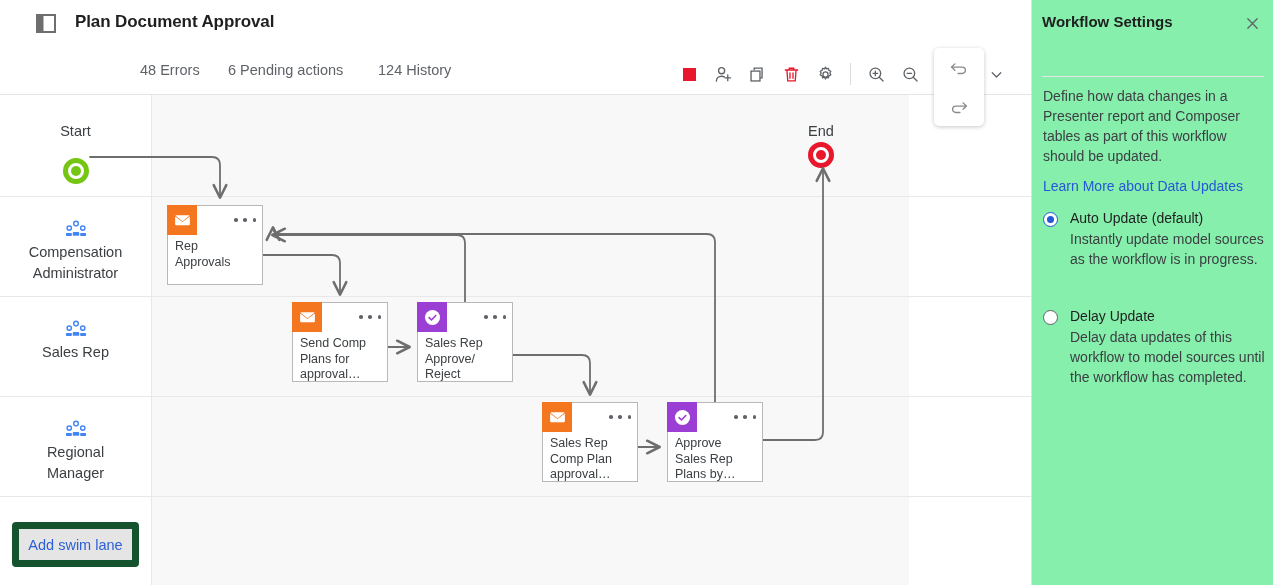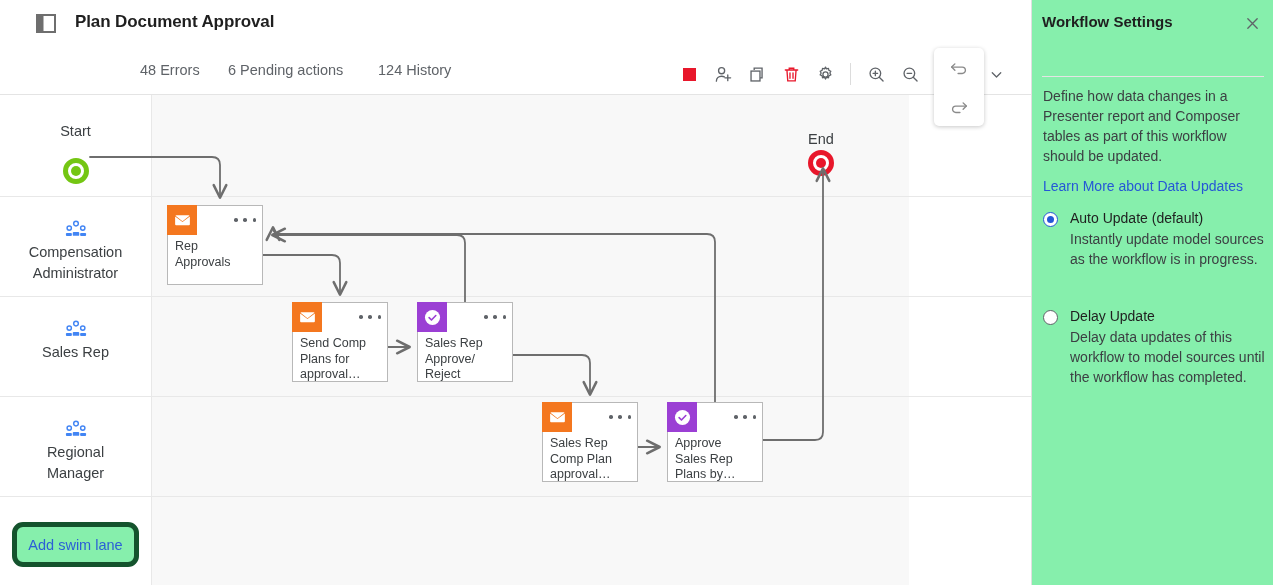--- a/index.html
+++ b/index.html
@@ -91,35 +91,35 @@
   
   .lane-label {
     position: absolute; left: 0; width: 151px;
     text-align: center; color: #3c4043;
     font-size: 14.5px; line-height: 21px;
   }
   .lane-icon { display: block; margin: 0 auto 4px; width: 22px; height: 18px; }
 
   #start-wrap { position: absolute; left: 0; top: 28px; width: 151px; text-align: center; }
   #start-label { font-size: 14.5px; color: #3c4043; display: block; margin-bottom: 19px; }
-  #end-wrap { position: absolute; left: 786px; top: 36px; width: 70px; text-align: center; }
+  #end-wrap { position: absolute; left: 786px; top: 28px; width: 70px; text-align: center; }
   #end-label { font-size: 14.5px; color: #3c4043; display: block; margin-bottom: 3px; }
 
   .endpoint { width: 26px; height: 26px; border-radius: 50%; display: inline-block; }
   .endpoint.start { border: 5px solid #74c613; background: #ffffff; }
   .endpoint.start i { display: block; width: 10px; height: 10px; border-radius: 50%; background: #74c613; margin: 3px auto 0; }
   .endpoint.end { border: 5px solid #e8172b; background: #ffffff; }
   .endpoint.end i { display: block; width: 10px; height: 10px; border-radius: 50%; background: #e8172b; margin: 3px auto 0; }
 
   
   #add-swim-lane {
     position: absolute; left: 12px; top: 427px;
     width: 127px; height: 45px;
-    border: 5px solid #14532d; border-radius: 11px;
-    background: #86efac; color: #2c5fd6;
+    border: 7px solid #14532d; border-radius: 4px;
+    background: #e5e5e5; color: #2c5fd6;
     font-family: "Liberation Sans", sans-serif; font-size: 14.5px;
     cursor: pointer;
   }
 
   
   .node {
     position: absolute;
     background: #ffffff;
     border: 1px solid #b8b8b8;
     z-index: 4;

